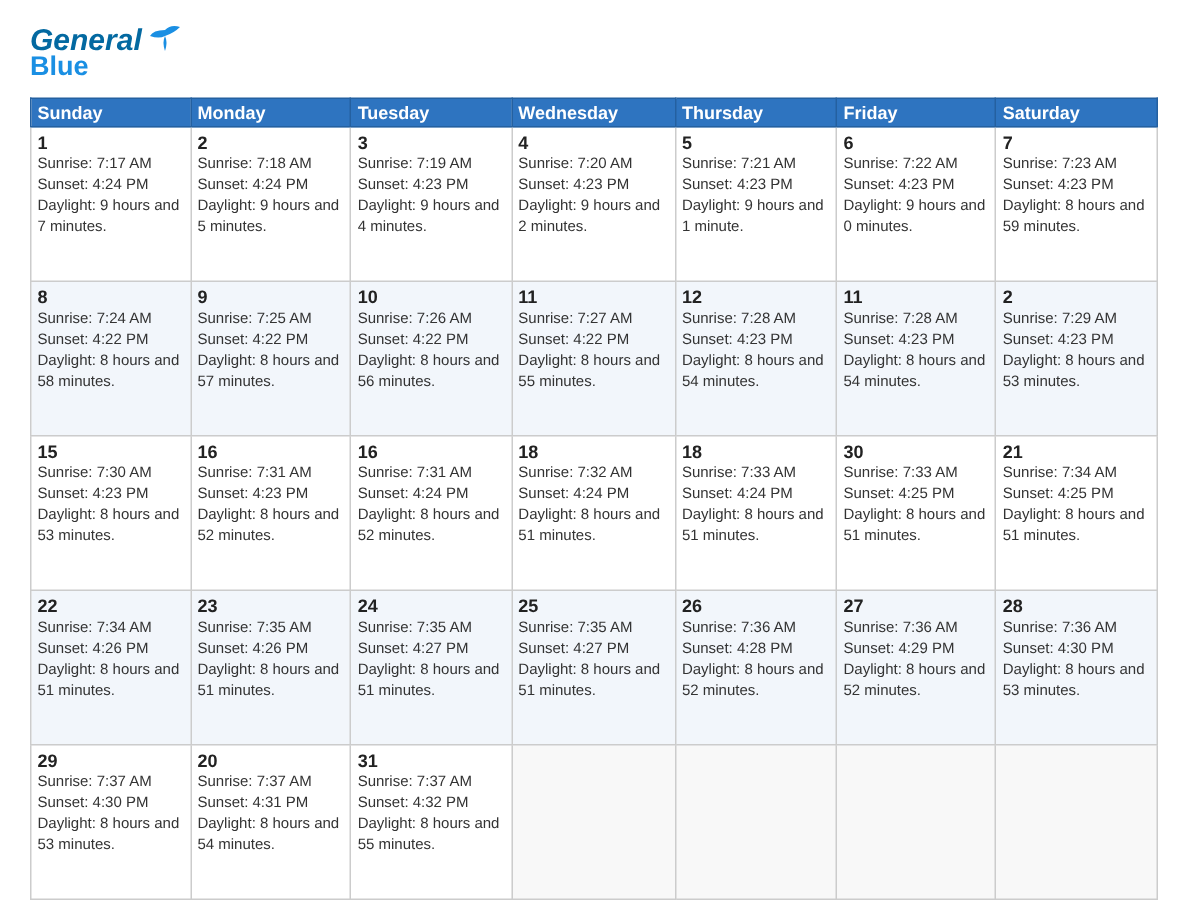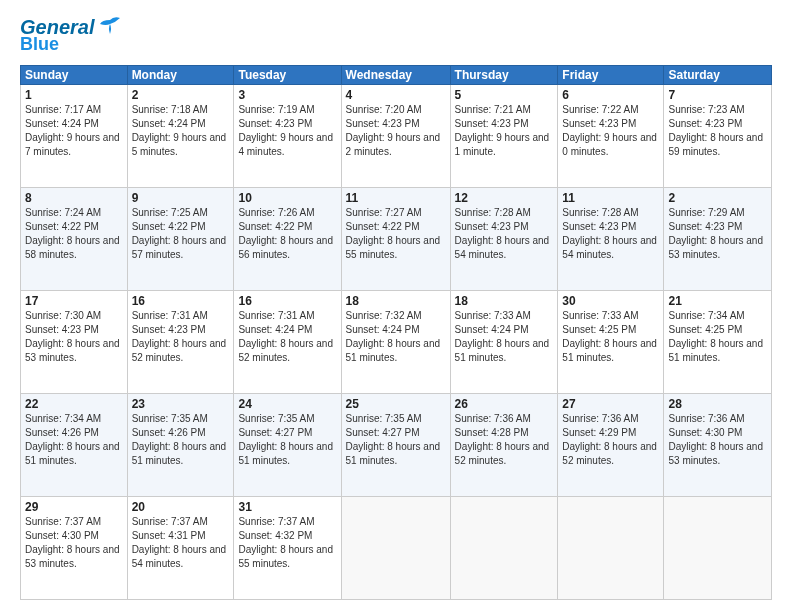--- a/index.html
+++ b/index.html
@@ -180,21 +180,21 @@
         <span class="day-num">11</span>
         <span class="day-info">Sunrise: 7:28 AM<br>Sunset: 4:23 PM<br>Daylight: 8 hours and 54 minutes.</span>
       </td>
           <td>
         <span class="day-num">2</span>
         <span class="day-info">Sunrise: 7:29 AM<br>Sunset: 4:23 PM<br>Daylight: 8 hours and 53 minutes.</span>
       </td>
         </tr>
         <tr>
           <td>
-        <span class="day-num">17</span>
+        <span class="day-num">15</span>
         <span class="day-info">Sunrise: 7:30 AM<br>Sunset: 4:23 PM<br>Daylight: 8 hours and 53 minutes.</span>
       </td>
           <td>
         <span class="day-num">16</span>
         <span class="day-info">Sunrise: 7:31 AM<br>Sunset: 4:23 PM<br>Daylight: 8 hours and 52 minutes.</span>
       </td>
           <td>
         <span class="day-num">16</span>
         <span class="day-info">Sunrise: 7:31 AM<br>Sunset: 4:24 PM<br>Daylight: 8 hours and 52 minutes.</span>
       </td>

